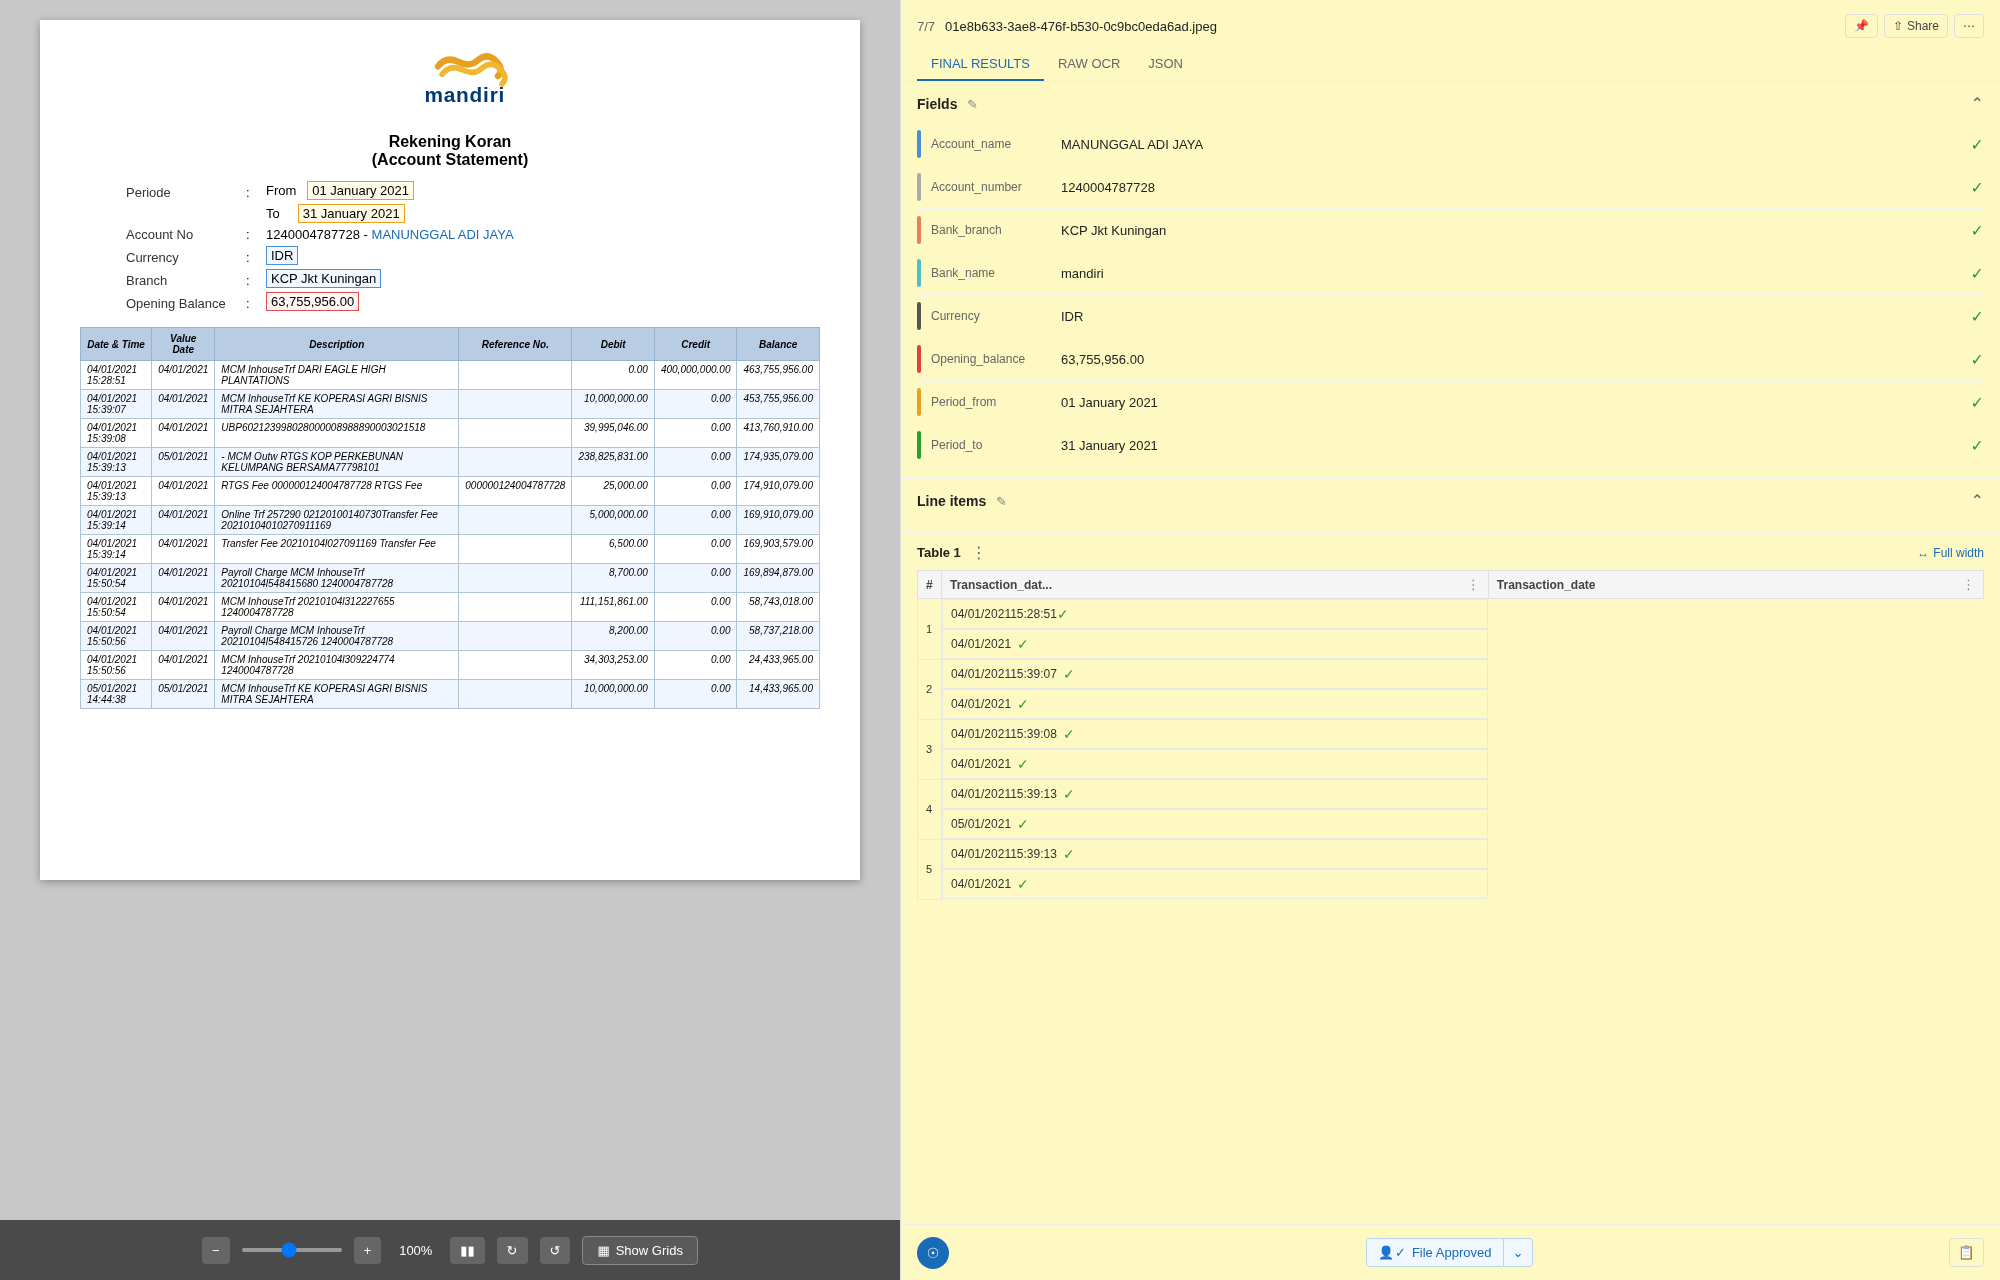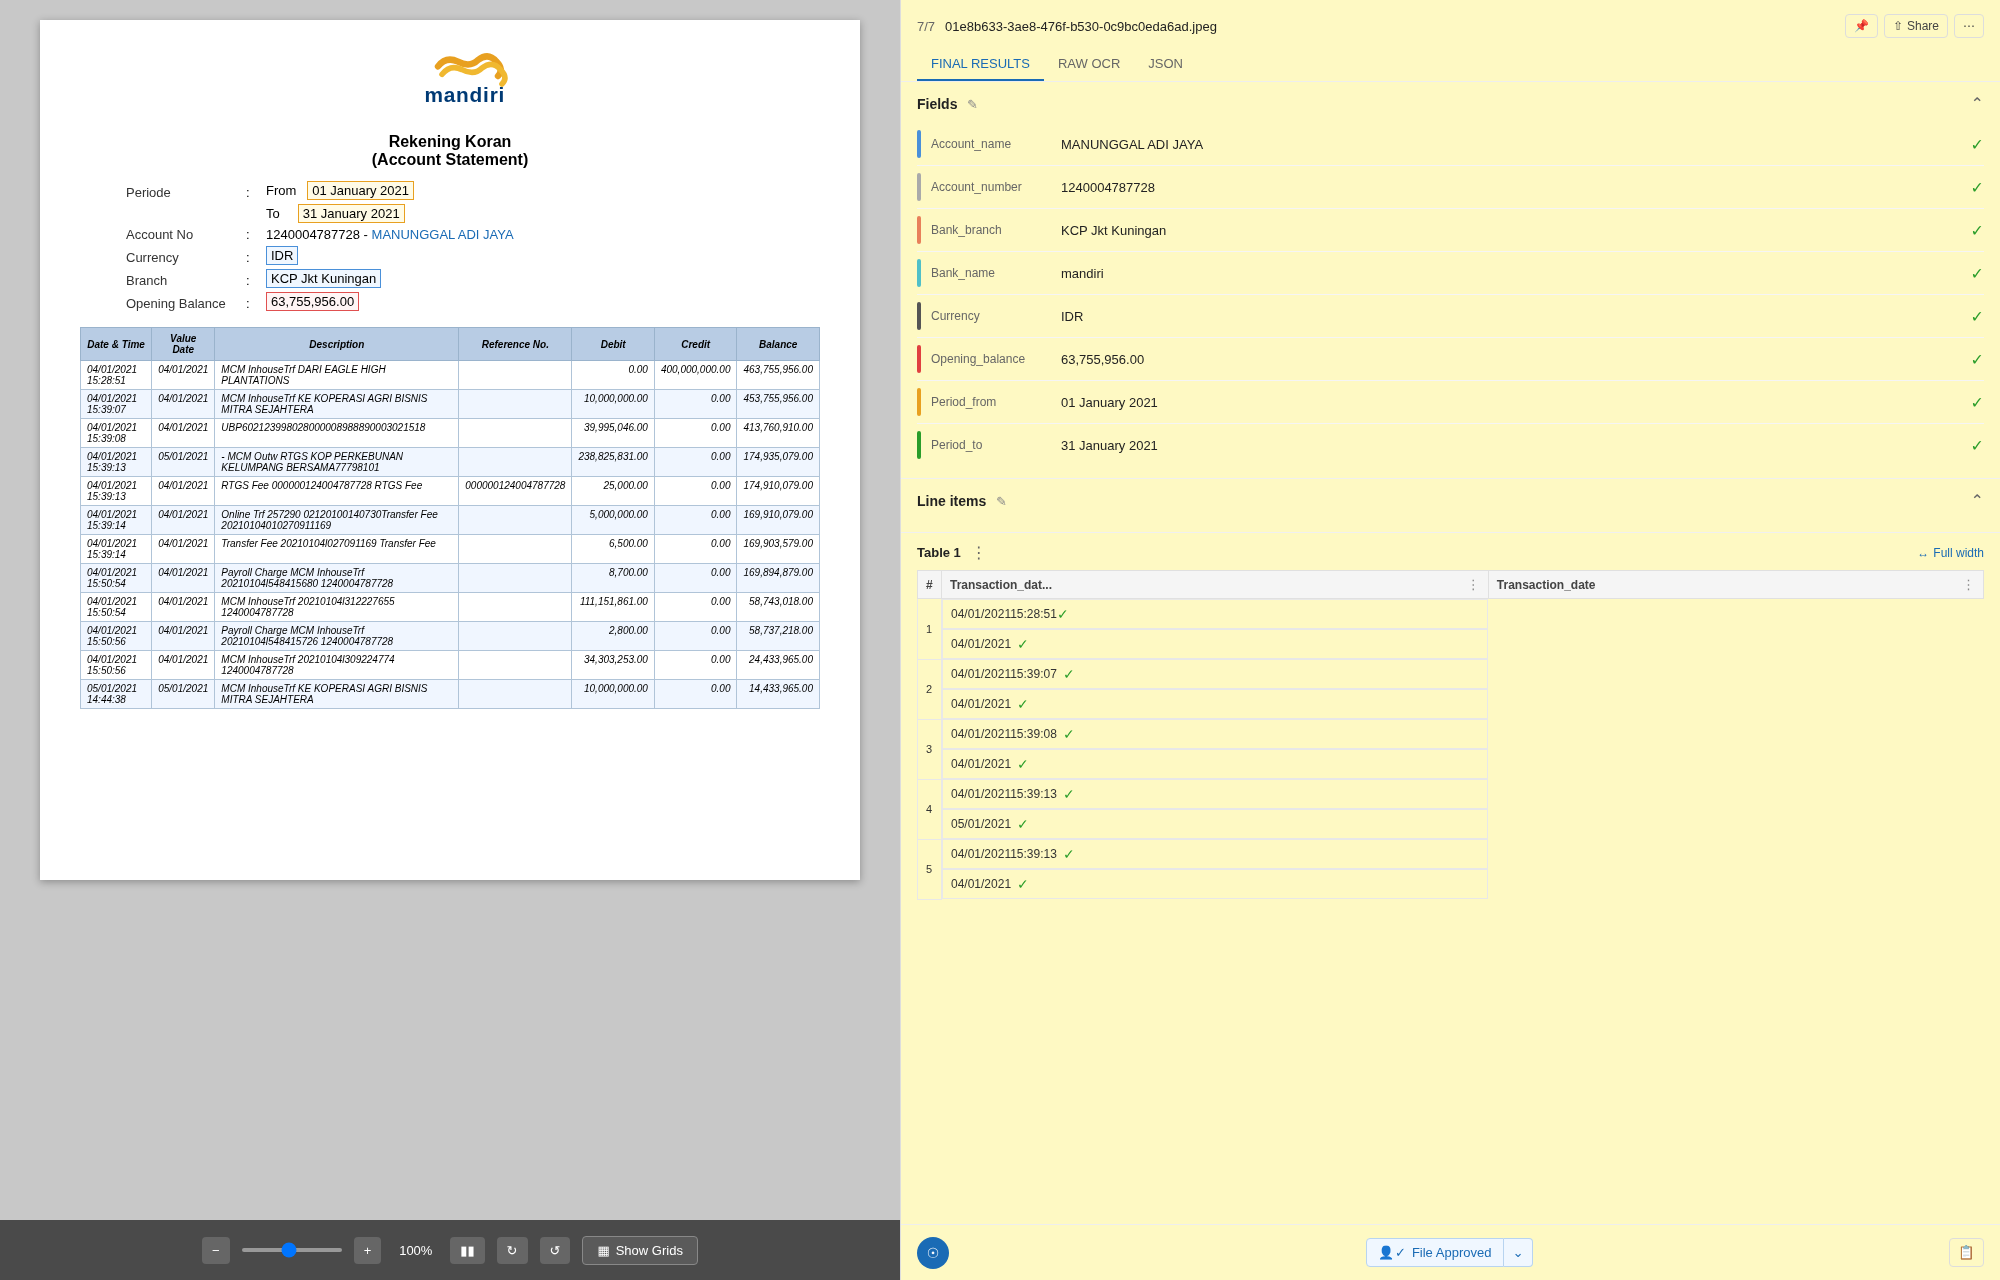--- a/index.html
+++ b/index.html
@@ -263,21 +263,21 @@
               <td class="td-right">111,151,861.00</td>
               <td class="td-right">0.00</td>
               <td class="td-right">58,743,018.00</td>
             </tr>
             <tr>
               <td>04/01/2021
 15:50:56</td>
               <td class="td-center">04/01/2021</td>
               <td>Payroll Charge MCM InhouseTrf  20210104l548415726 1240004787728</td>
               <td></td>
-              <td class="td-right">2,800.00</td>
+              <td class="td-right">8,200.00</td>
               <td class="td-right">0.00</td>
               <td class="td-right">58,737,218.00</td>
             </tr>
             <tr>
               <td>04/01/2021
 15:50:56</td>
               <td class="td-center">04/01/2021</td>
               <td>MCM InhouseTrf  20210104l309224774 1240004787728</td>
               <td></td>
               <td class="td-right">34,303,253.00</td>

